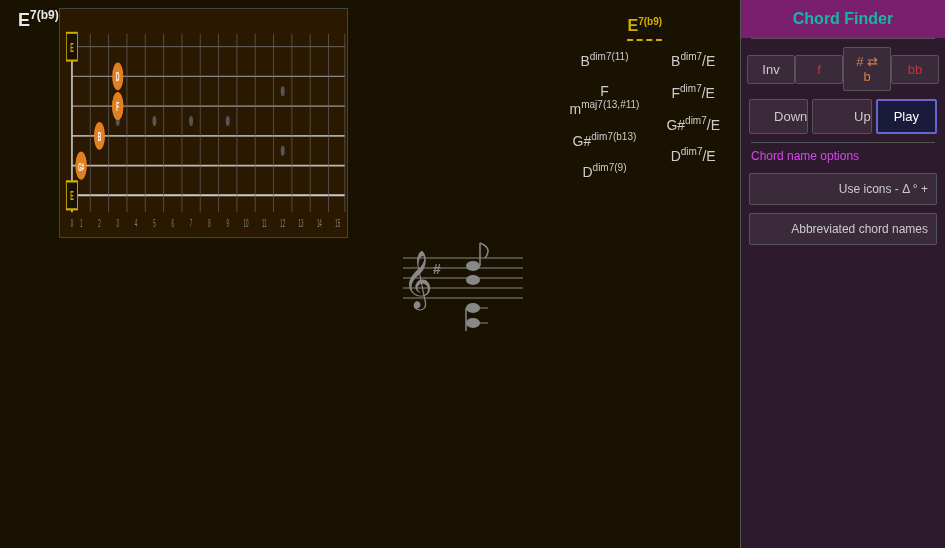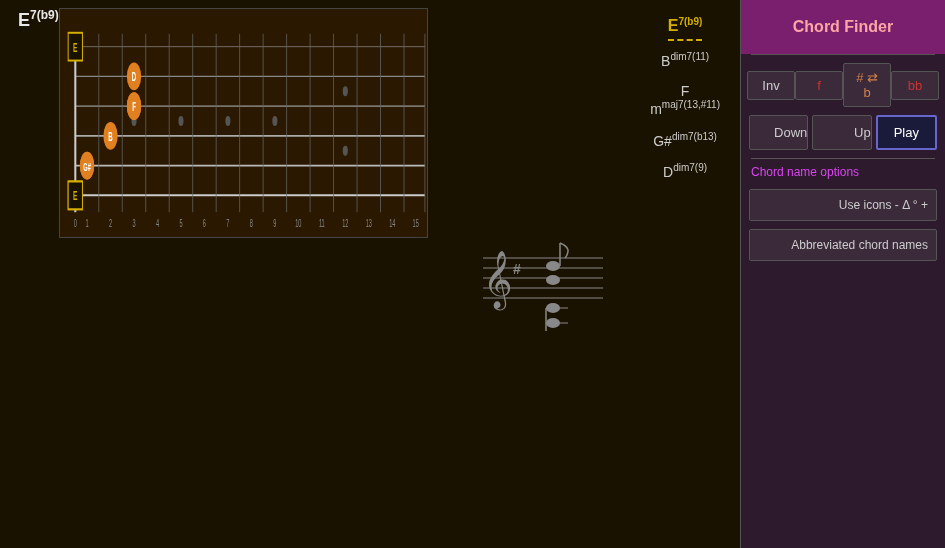--- a/index.html
+++ b/index.html
@@ -116,23 +116,23 @@
     .right-panel {
       width: 205px;
       background: #2d1a2d;
       display: flex;
       flex-direction: column;
       border-left: 1px solid #555;
     }
 
     .chord-finder-header {
       background: #7a1f6e;
-      color: #fca5a5;
-      text-align: center;
-      padding: 18px;
+      color: #14b8a6;
+      text-align: center;
+      padding: 10px;
       font-size: 16px;
       font-weight: bold;
     }
 
     .notes-intervals-btn {
       margin: 10px;
       background: #2d1a2d;
       border: none;
       color: #d4814a;
       font-size: 14px;
@@ -409,20 +409,34 @@
               F m<sup>maj7(13,#11)</sup>
             </div>
             <div class="chord-item">
               G#<sup>dim7(b13)</sup>
             </div>
             <div class="chord-item">
               D<sup>dim7(9)</sup>
             </div>
           </div>
 
+          <div class="chord-column">
+            <div class="chord-item">
+              B<sup>dim7</sup>/E
+            </div>
+            <div class="chord-item">
+              F<sup>dim7</sup>/E
+            </div>
+            <div class="chord-item">
+              G#<sup>dim7</sup>/E
+            </div>
+            <div class="chord-item">
+              D<sup>dim7</sup>/E
+            </div>
+          </div>
         </div>
       </div>
     </div>
   </div>
 
   <div class="right-panel">
 
     <div class="chord-finder-header">
       <span>Chord Finder</span>
     </div>

